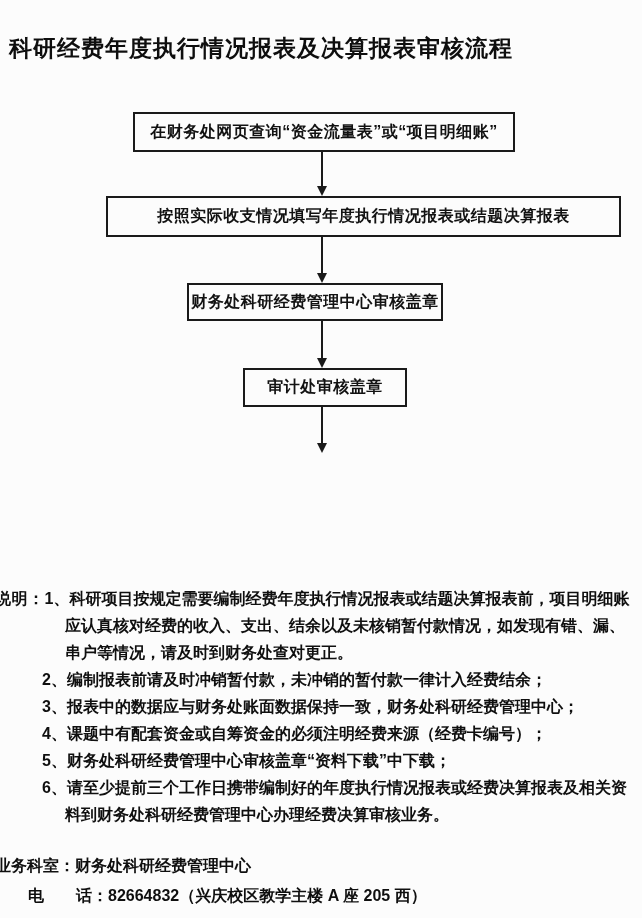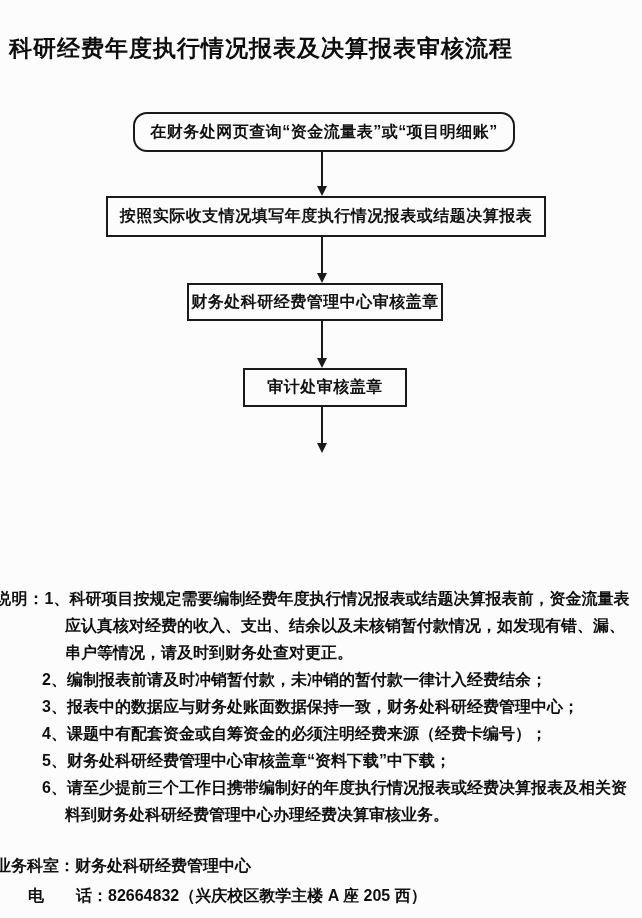--- a/index.html
+++ b/index.html
@@ -30,22 +30,22 @@
     background: #fcfcfc;
     display: flex;
     align-items: center;
     justify-content: center;
     font-size: 16px;
     font-weight: 700;
     letter-spacing: 0.5px;
     white-space: nowrap;
     box-sizing: border-box;
   }
-  .box1 { left: 133px; top: 112px; width: 382px; height: 40px; border-radius: 14px; }
-  .box2 { left: 106px; top: 196px; width: 440px; height: 41px; }
+  .box1 { left: 133px; top: 112px; width: 382px; height: 40px; }
+  .box2 { left: 106px; top: 196px; width: 515px; height: 41px; }
   .box3 { left: 187px; top: 283px; width: 256px; height: 38px; }
   .box4 { left: 243px; top: 368px; width: 164px; height: 39px; }
   .box5 { left: 238px; top: 453px; width: 164px; height: 38px; }
   .arrow {
     position: absolute;
     left: 321px;
     width: 2px;
     background: #1a1a1a;
   }
   .arrow::after {
@@ -117,21 +117,21 @@
 
   <div class="flow-box box4">
     <span>审计处审核盖章</span>
   </div>
 
   <div class="arrow arrow4"></div>
 
 
   <div class="notes">
     <div class="nline">
-      <span class="label">说明：</span><span class="num">1、</span><span>科研项目按规定需要编制经费年度执行情况报表或结题决算报表前，资金流量表</span>
+      <span class="label">说明：</span><span class="num">1、</span><span>科研项目按规定需要编制经费年度执行情况报表或结题决算报表前，项目明细账</span>
     </div>
     <div class="nline cont">应认真核对经费的收入、支出、结余以及未核销暂付款情况，如发现有错、漏、</div>
     <div class="nline cont">串户等情况，请及时到财务处查对更正。</div>
     <div class="nline numline">
       <span class="num">2、</span><span>编制报表前请及时冲销暂付款，未冲销的暂付款一律计入经费结余；</span>
     </div>
     <div class="nline numline">
       <span class="num">3、</span><span>报表中的数据应与财务处账面数据保持一致，财务处科研经费管理中心；</span>
     </div>
     <div class="nline numline">

